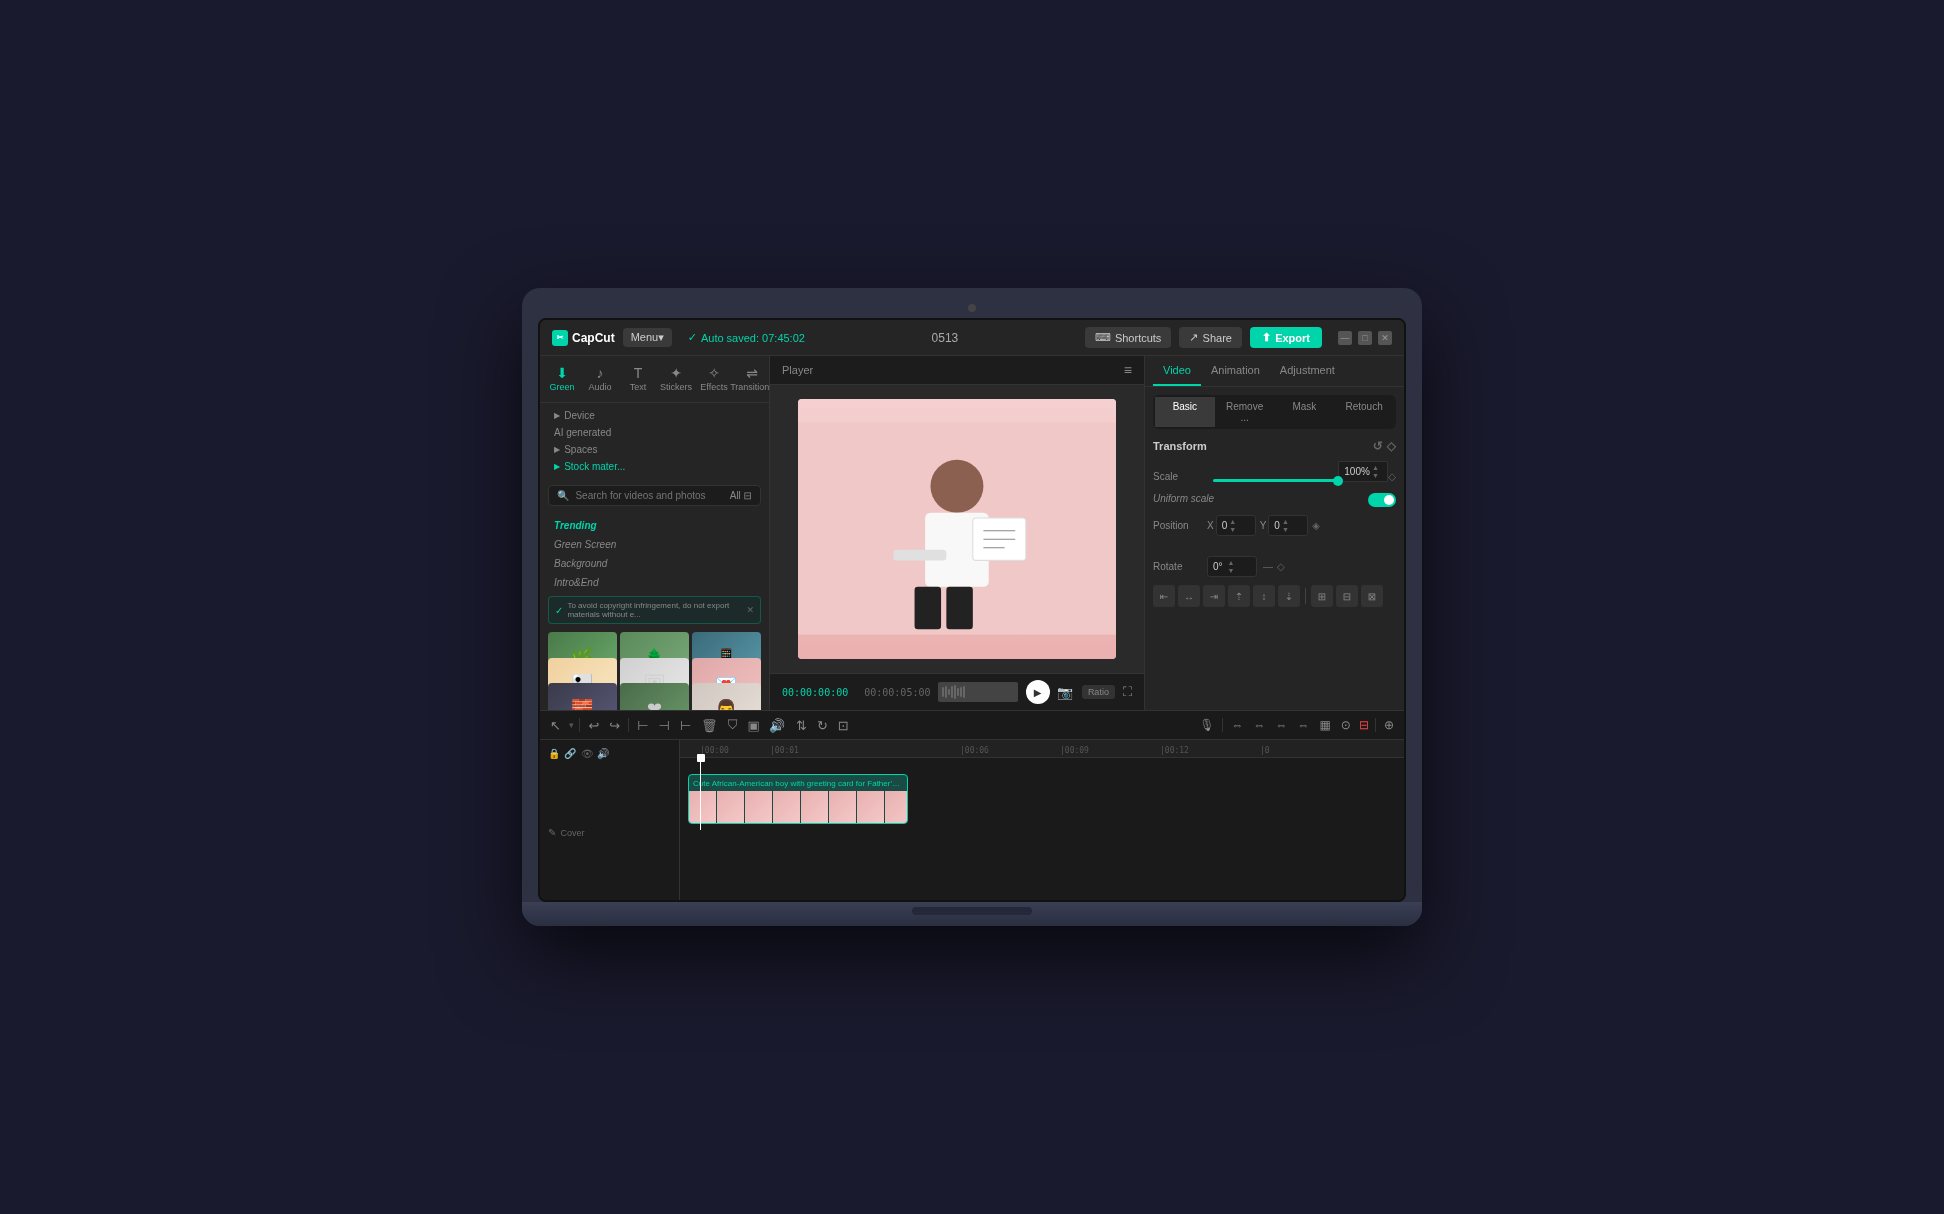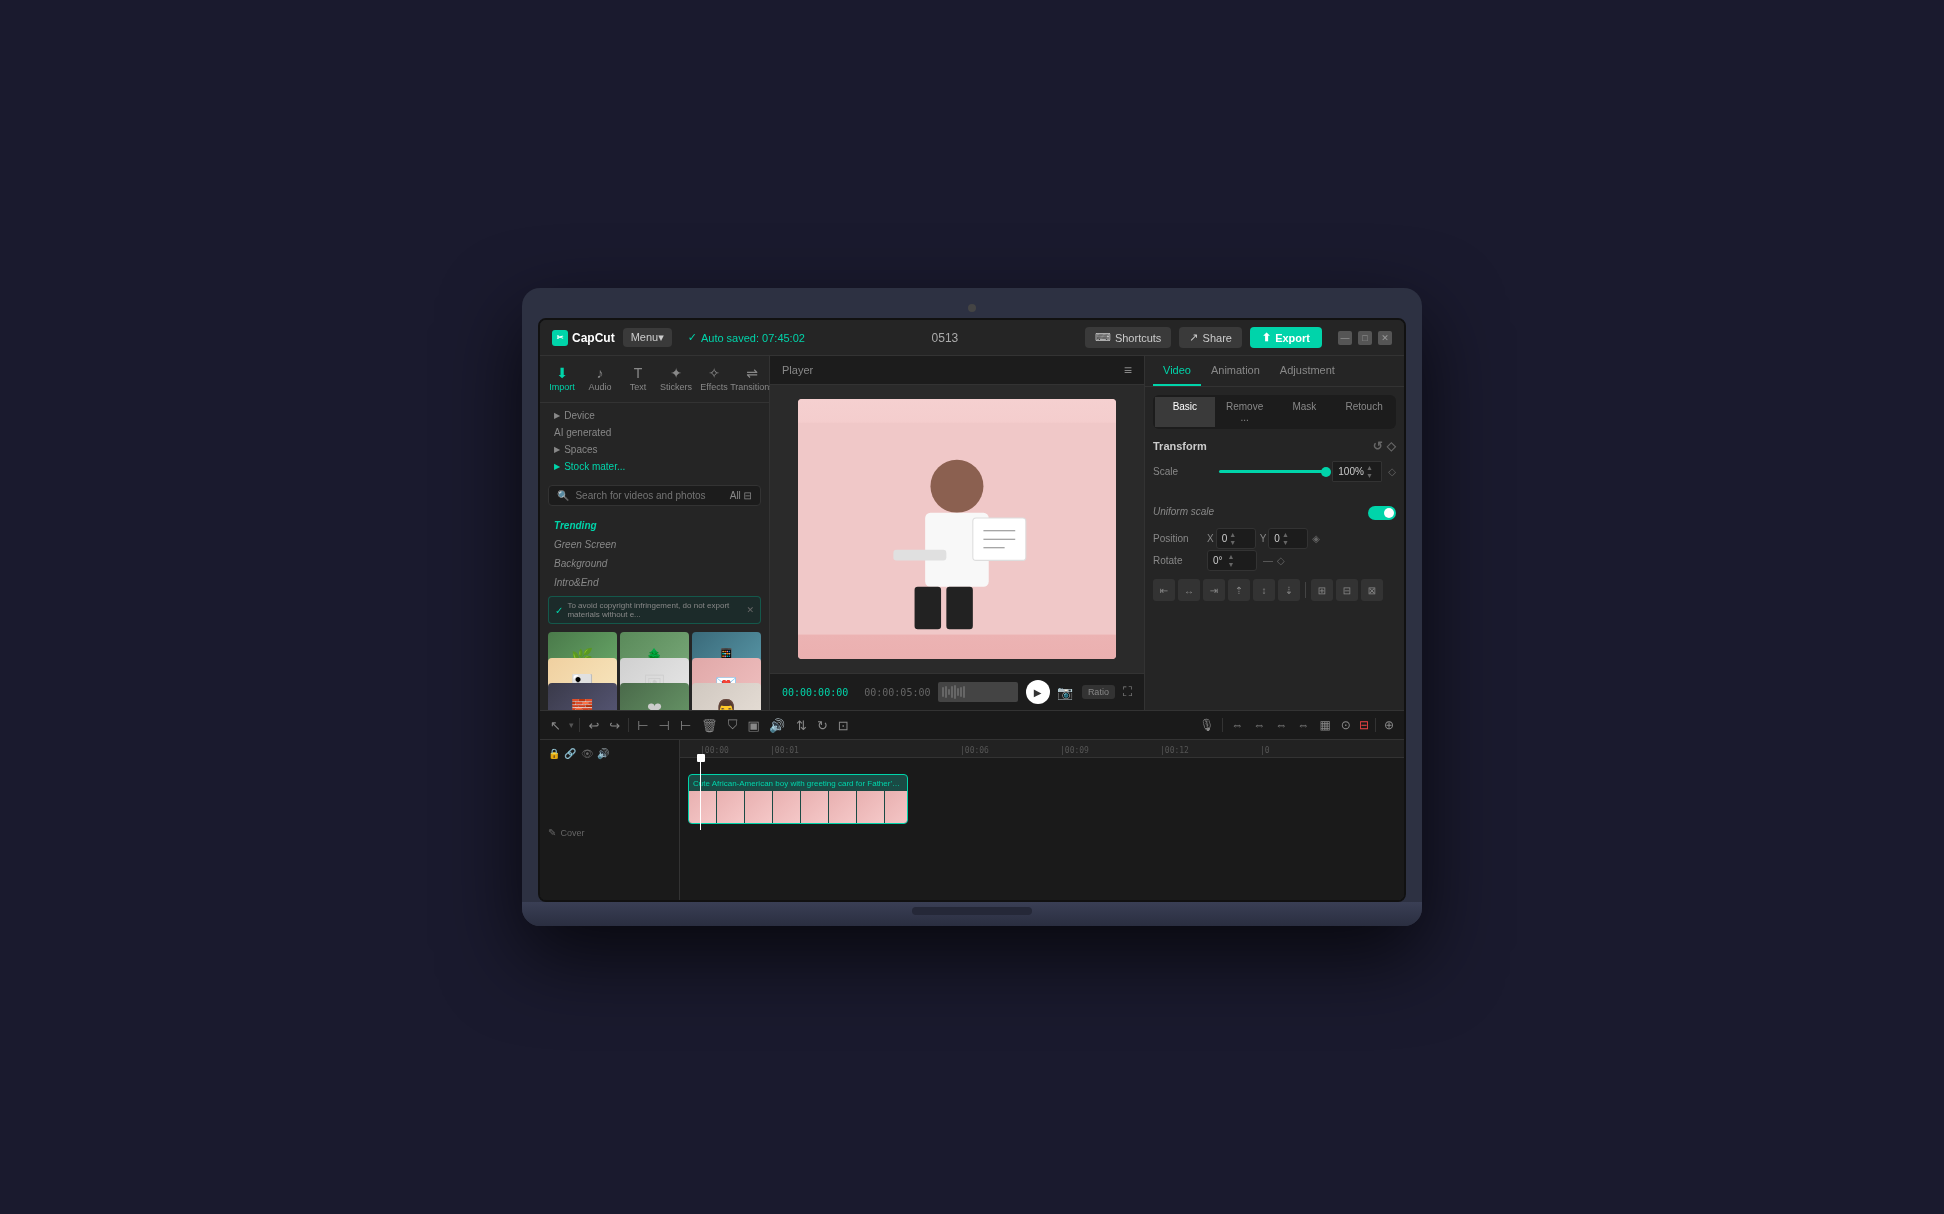--- a/index.html
+++ b/index.html
@@ -512,23 +512,22 @@
       gap: 4px;
     }
     .icon-btn {
       color: #666;
       cursor: pointer;
       font-size: 12px;
     }
 
     .property-row {
       display: flex;
-      align-items: center;
-      margin-bottom: 24px;
-      gap: 6px;
+      align-items: flex-end;
+      margin-bottom: 11px;
     }
     .property-label {
       color: #888;
       font-size: 10px;
       min-width: 60px;
     }
     .slider-track {
       flex: 1;
       height: 3px;
       background: #333;
@@ -603,21 +602,21 @@
       height: 10px;
       background: #fff;
       border-radius: 50%;
       top: 2px;
       right: 2px;
     }
 
     .position-row {
       display: flex;
       align-items: center;
-      margin-bottom: 1px;
+      margin-bottom: 20px;
       gap: 4px;
     }
     .pos-label {
       color: #888;
       font-size: 10px;
       min-width: 50px;
     }
     .pos-field {
       display: flex;
       align-items: center;
@@ -909,21 +908,21 @@
         </div>
       </div>
 
       <div class="main-content">
 
         <div class="left-panel">
 
           <div class="toolbar-icons">
             <div class="toolbar-item active">
               <span class="toolbar-icon">⬇</span>
-              <span>Import</span>
+              <span>Green</span>
             </div>
             <div class="toolbar-item">
               <span class="toolbar-icon">♪</span>
               <span>Audio</span>
             </div>
             <div class="toolbar-item">
               <span class="toolbar-icon">T</span>
               <span>Text</span>
             </div>
             <div class="toolbar-item">

